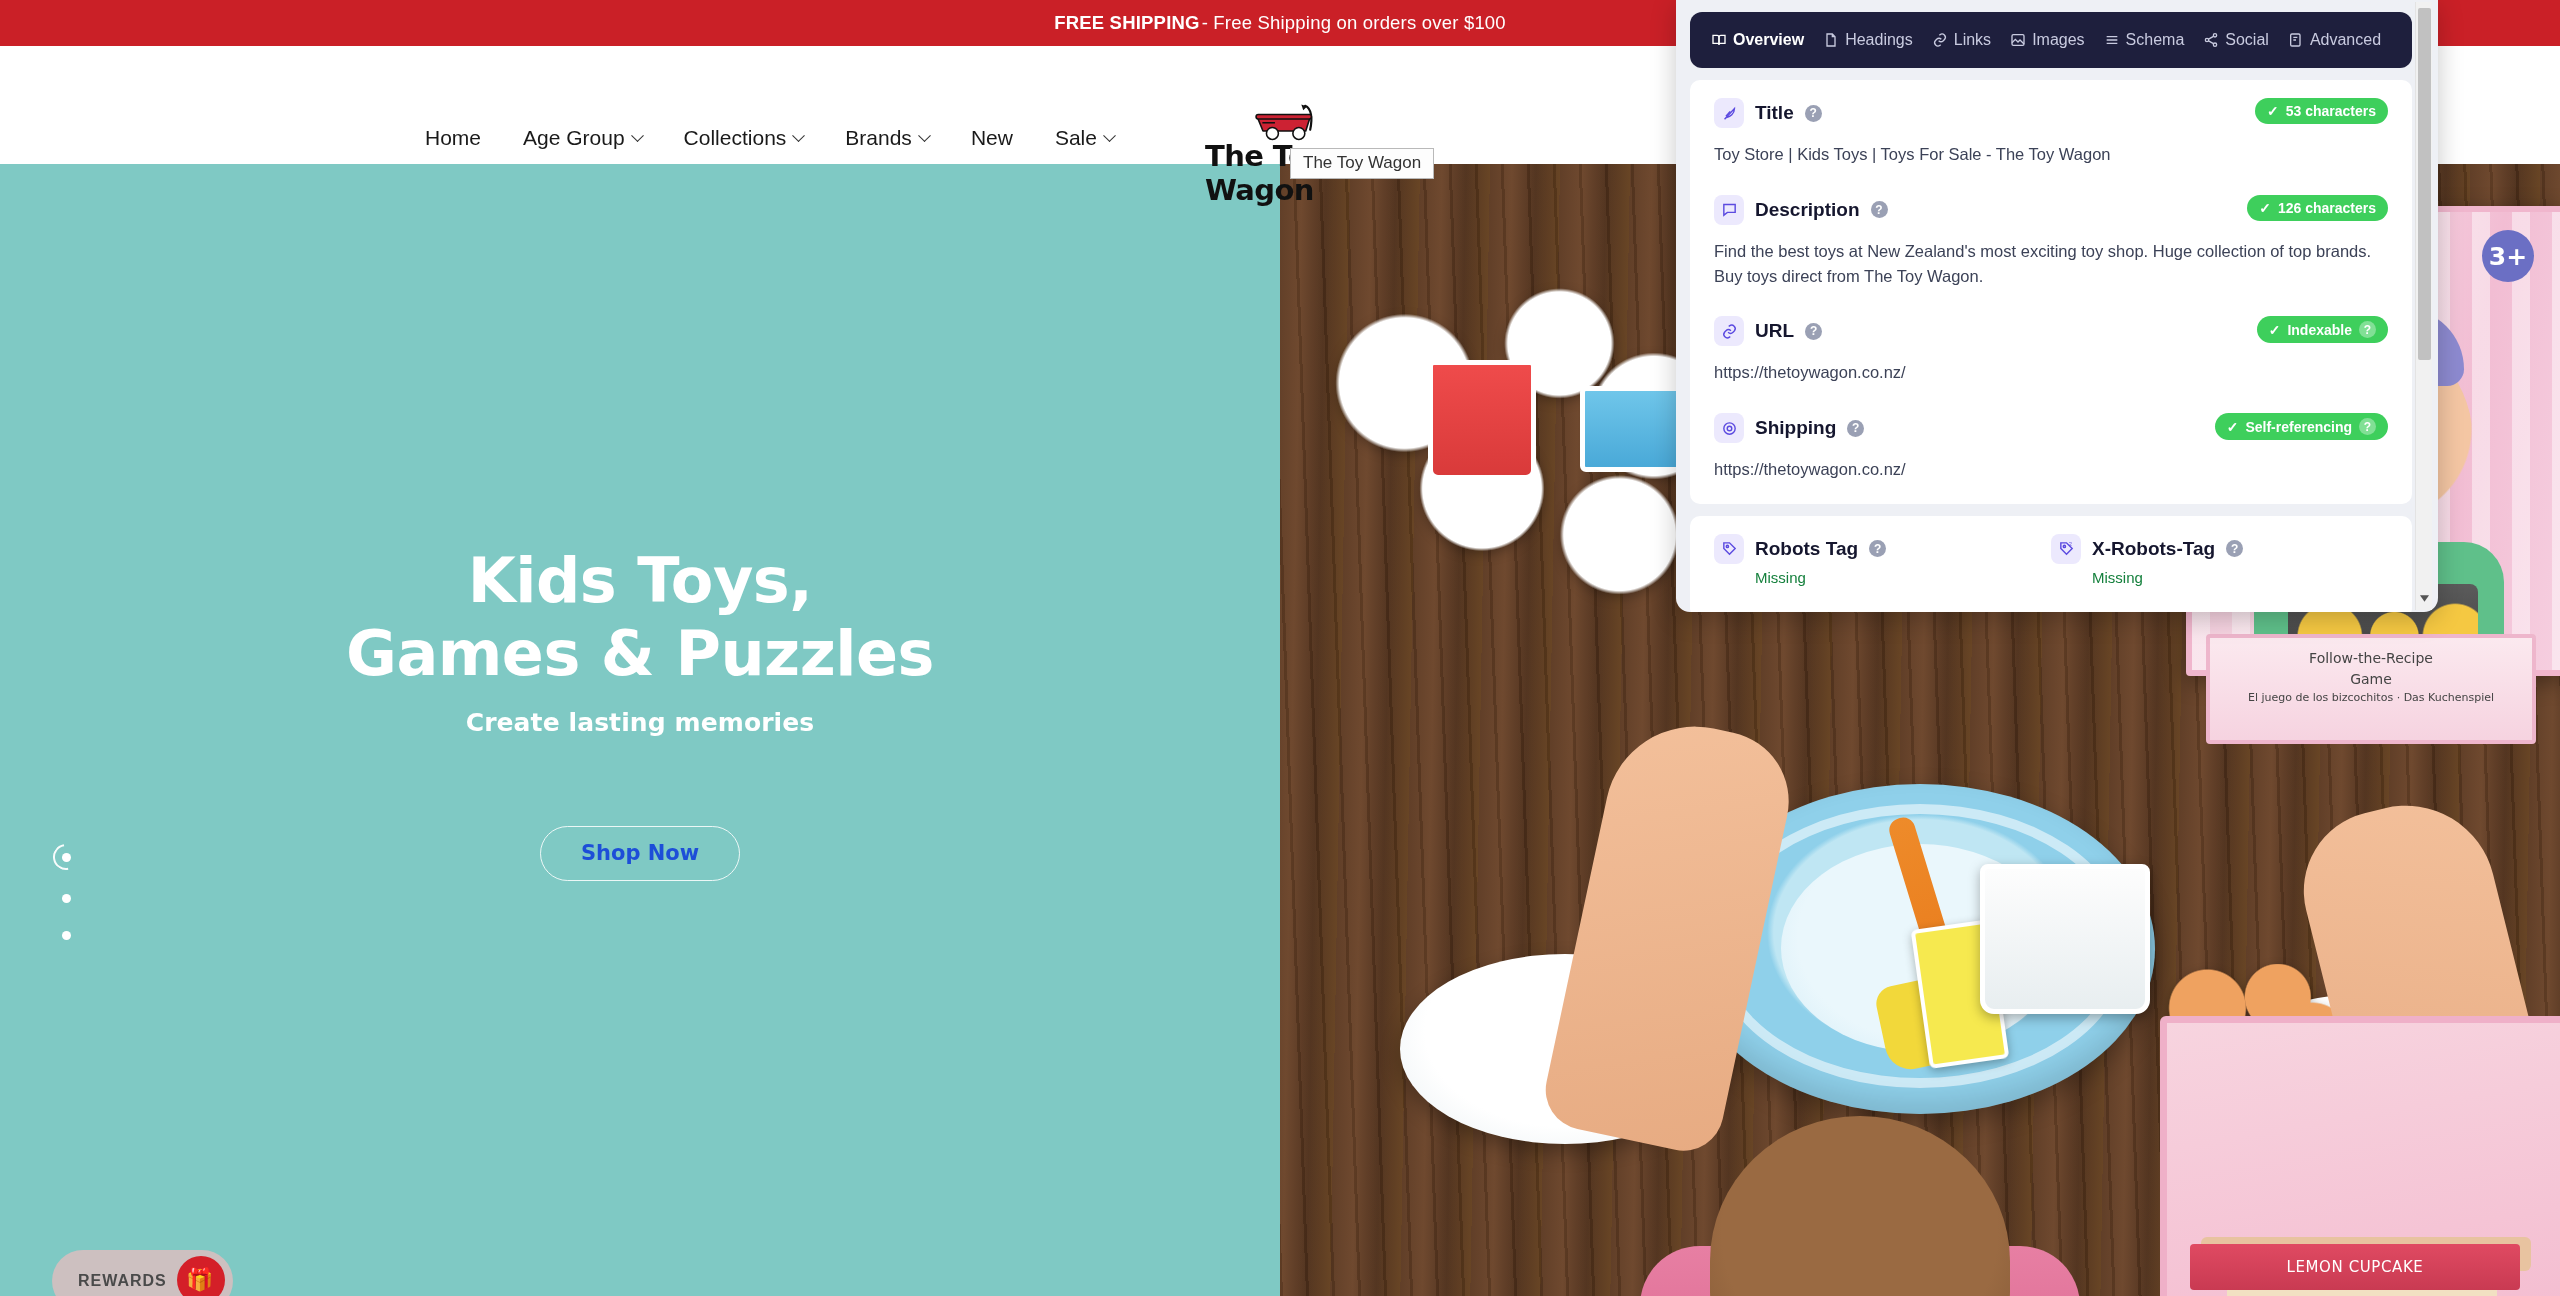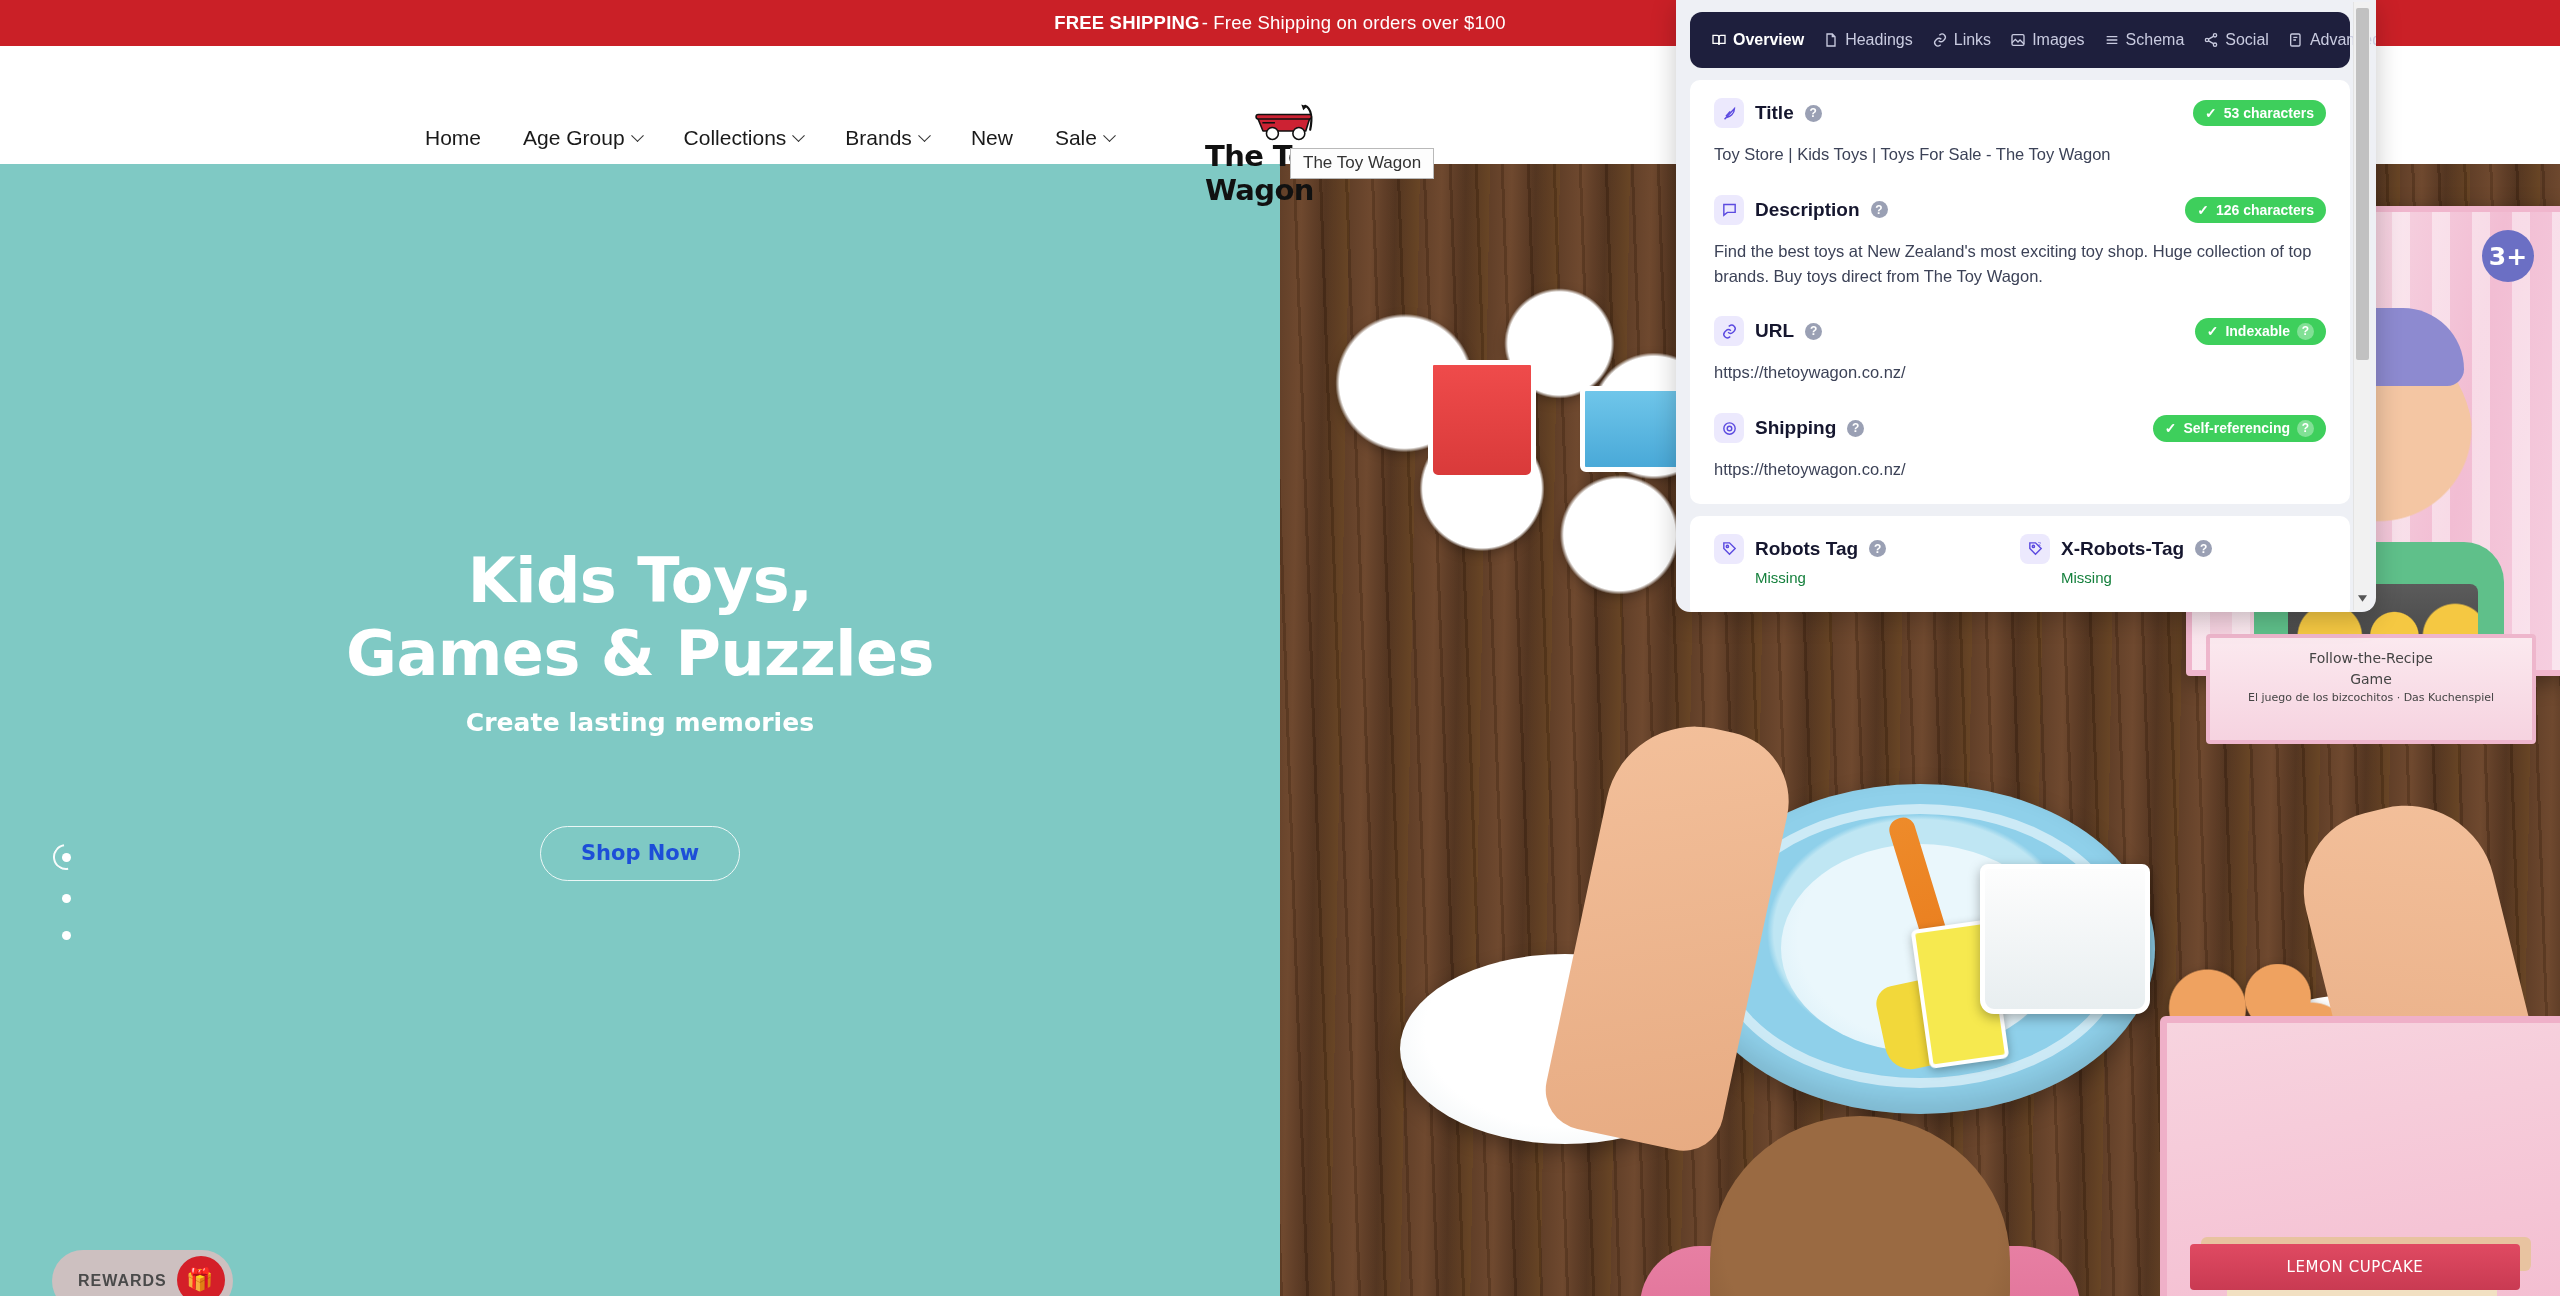--- a/index.html
+++ b/index.html
@@ -234,21 +234,21 @@
   }
   .rewards .gift {
     position: absolute; right: 8px; top: 6px; width: 48px; height: 48px; border-radius: 50%;
     background: #d41f28; display: flex; align-items: center; justify-content: center;
     color: #fff; font-size: 22px;
   }
 
   
   .seo-panel {
     position: absolute; left: 1676px; top: 0;
-    width: 700px; height: 612px;
+    width: 762px; height: 612px;
     background: #eef0f5;
     border-radius: 0 0 14px 14px;
     box-shadow: 0 6px 26px rgba(0,0,0,.22);
     z-index: 20;
     overflow: hidden;
   }
   .seo-tabs {
     position: absolute; left: 14px; top: 12px; right: 26px;
     height: 56px; background: #1e1f3d; border-radius: 12px;
     display: flex; align-items: center; gap: 5px; padding: 0 14px;
@@ -261,21 +261,21 @@
   .seo-tab.active { color: #ffffff; font-weight: 700; }
   .seo-tab svg { flex: none; }
 
   .seo-body { position: absolute; left: 14px; top: 80px; right: 26px; bottom: 6px; }
 
   .card {
     background: #ffffff; border-radius: 10px; padding: 18px 24px 22px;
     margin-bottom: 12px;
   }
   .card.tight { padding-bottom: 32px; }
-  .row-head { display: flex; align-items: center; justify-content: space-between; }
+  .row-head { display: flex; align-items: flex-start; justify-content: space-between; }
   .row-title { display: flex; align-items: center; gap: 11px; }
   .ic-box {
     width: 30px; height: 30px; border-radius: 8px; background: #ece9fd;
     display: flex; align-items: center; justify-content: center; flex: none;
   }
   .row-label { font-size: 19px; font-weight: 700; color: #15162e; }
   .qmark {
     width: 17px; height: 17px; border-radius: 50%; background: #9aa0b4; color: #fff;
     font-size: 12px; font-weight: 700; display: inline-flex; align-items: center;
     justify-content: center; cursor: pointer; flex: none;

